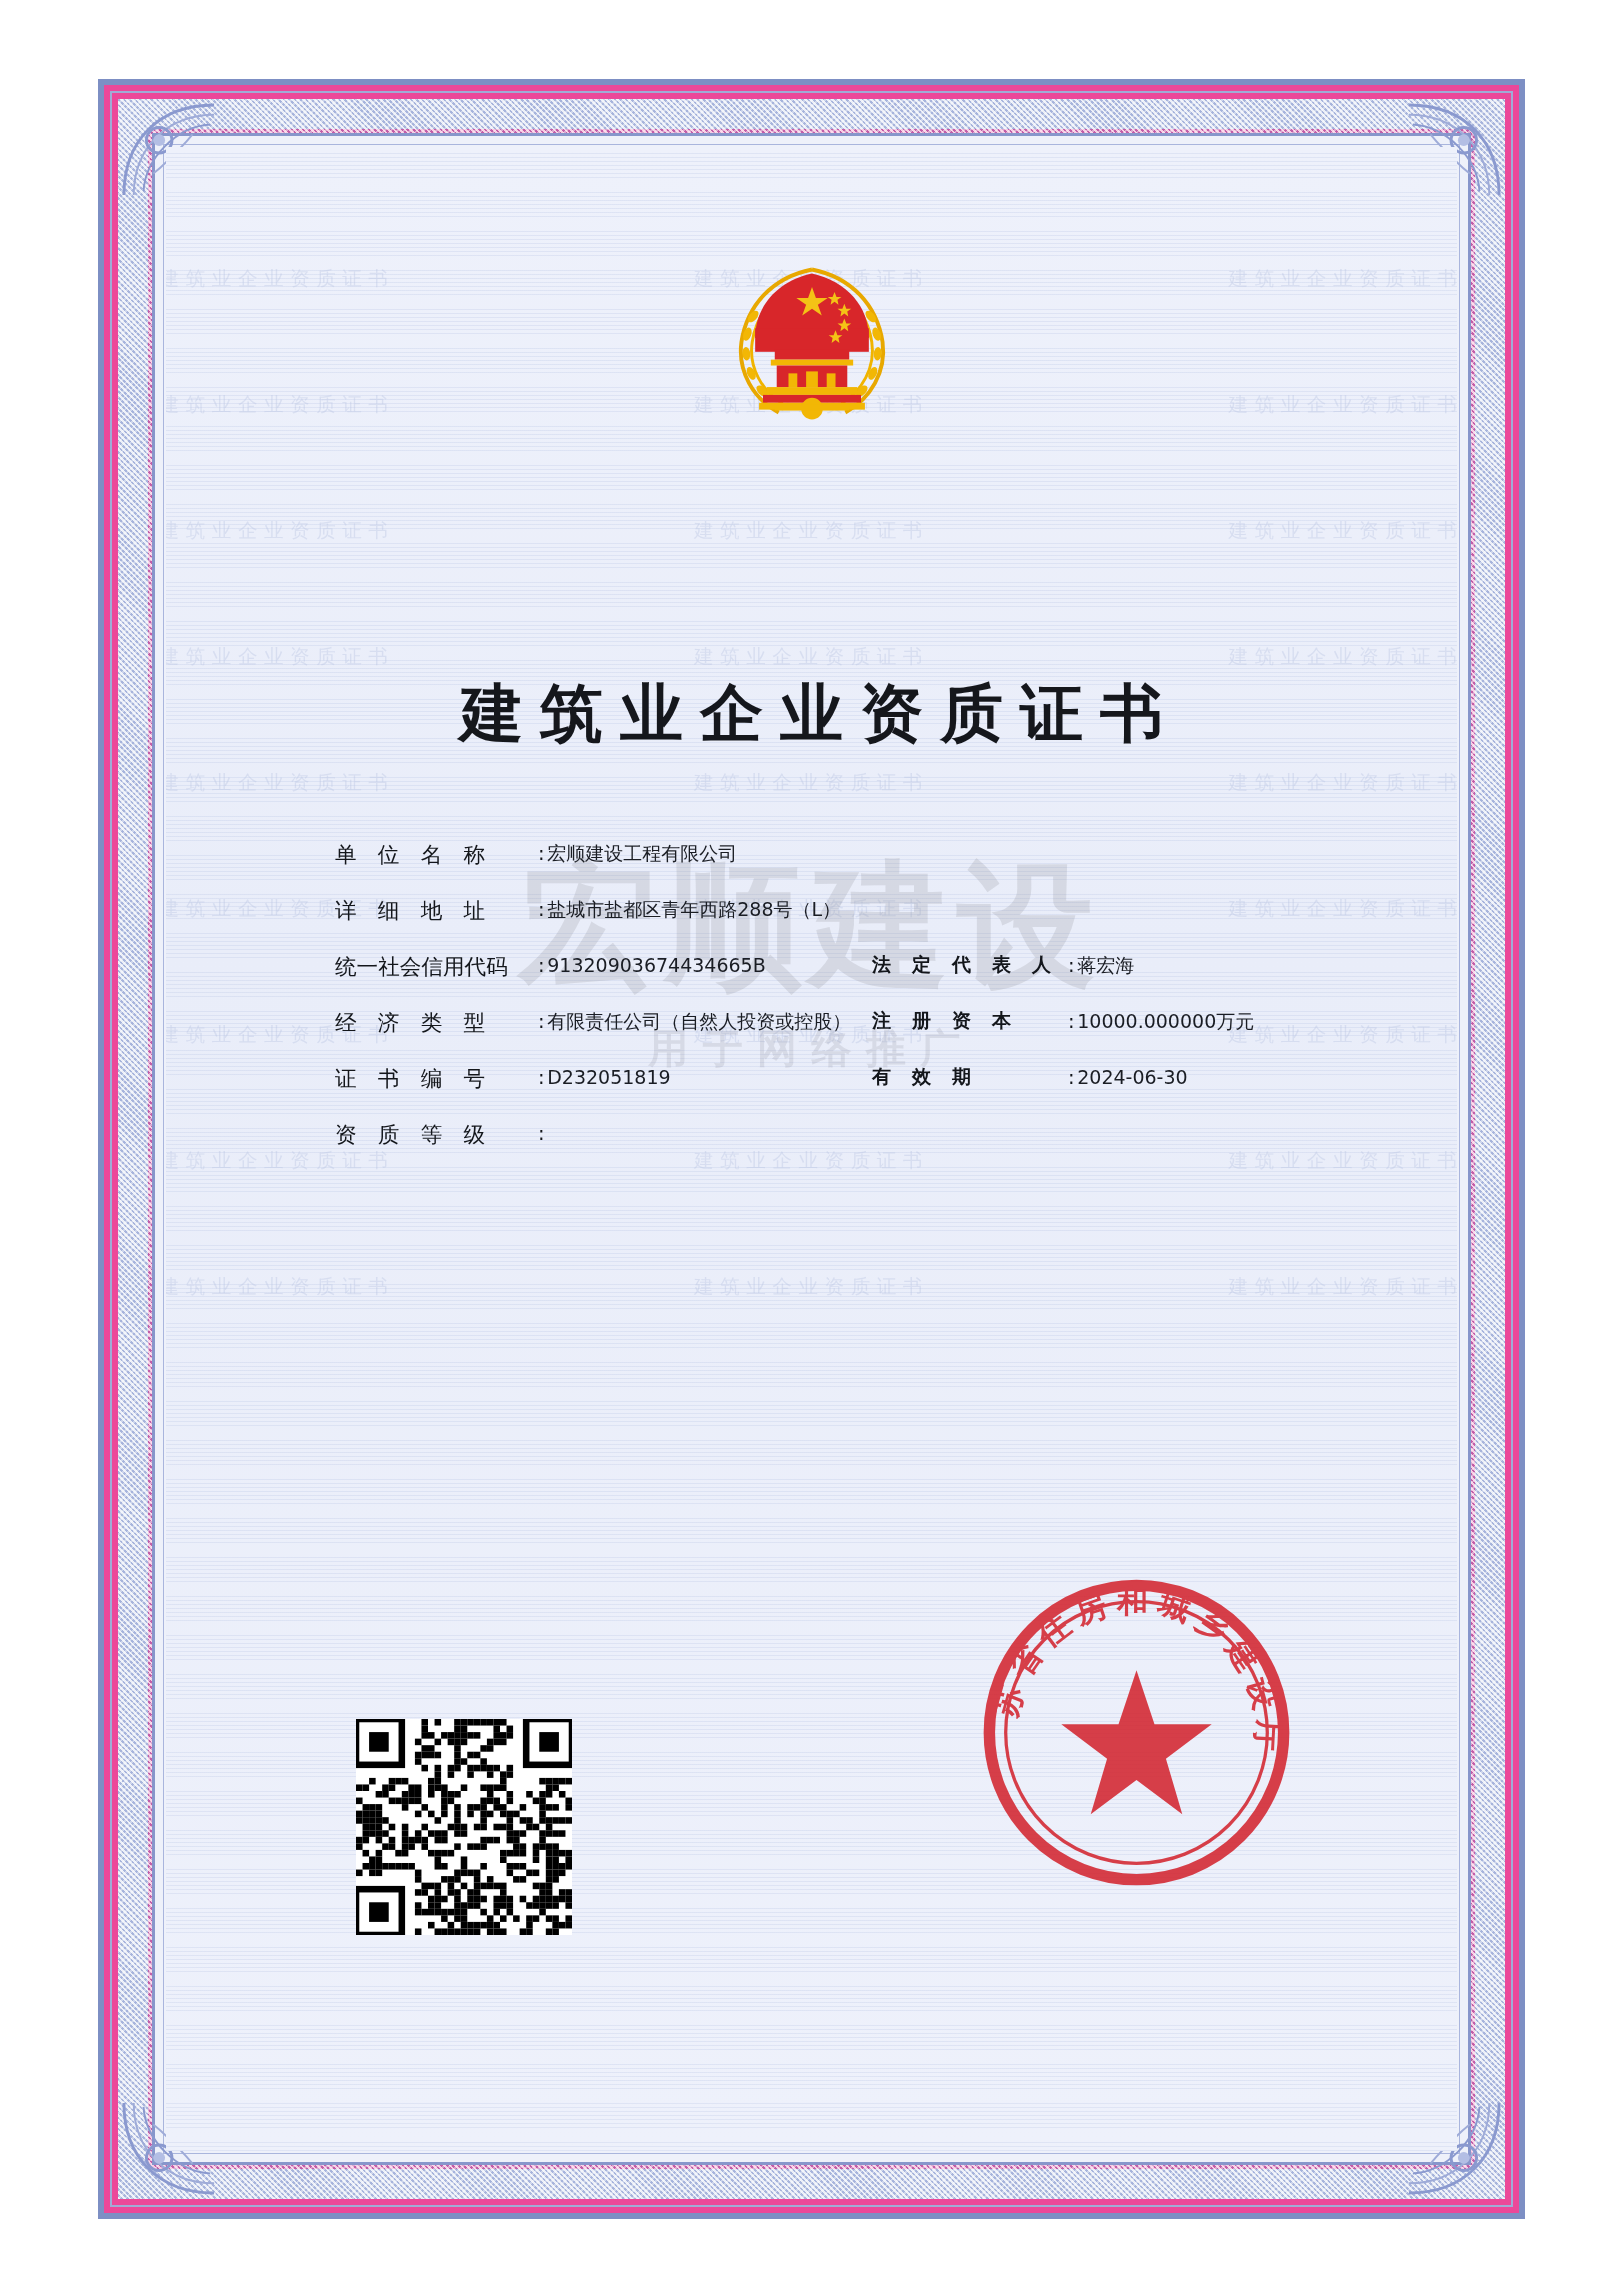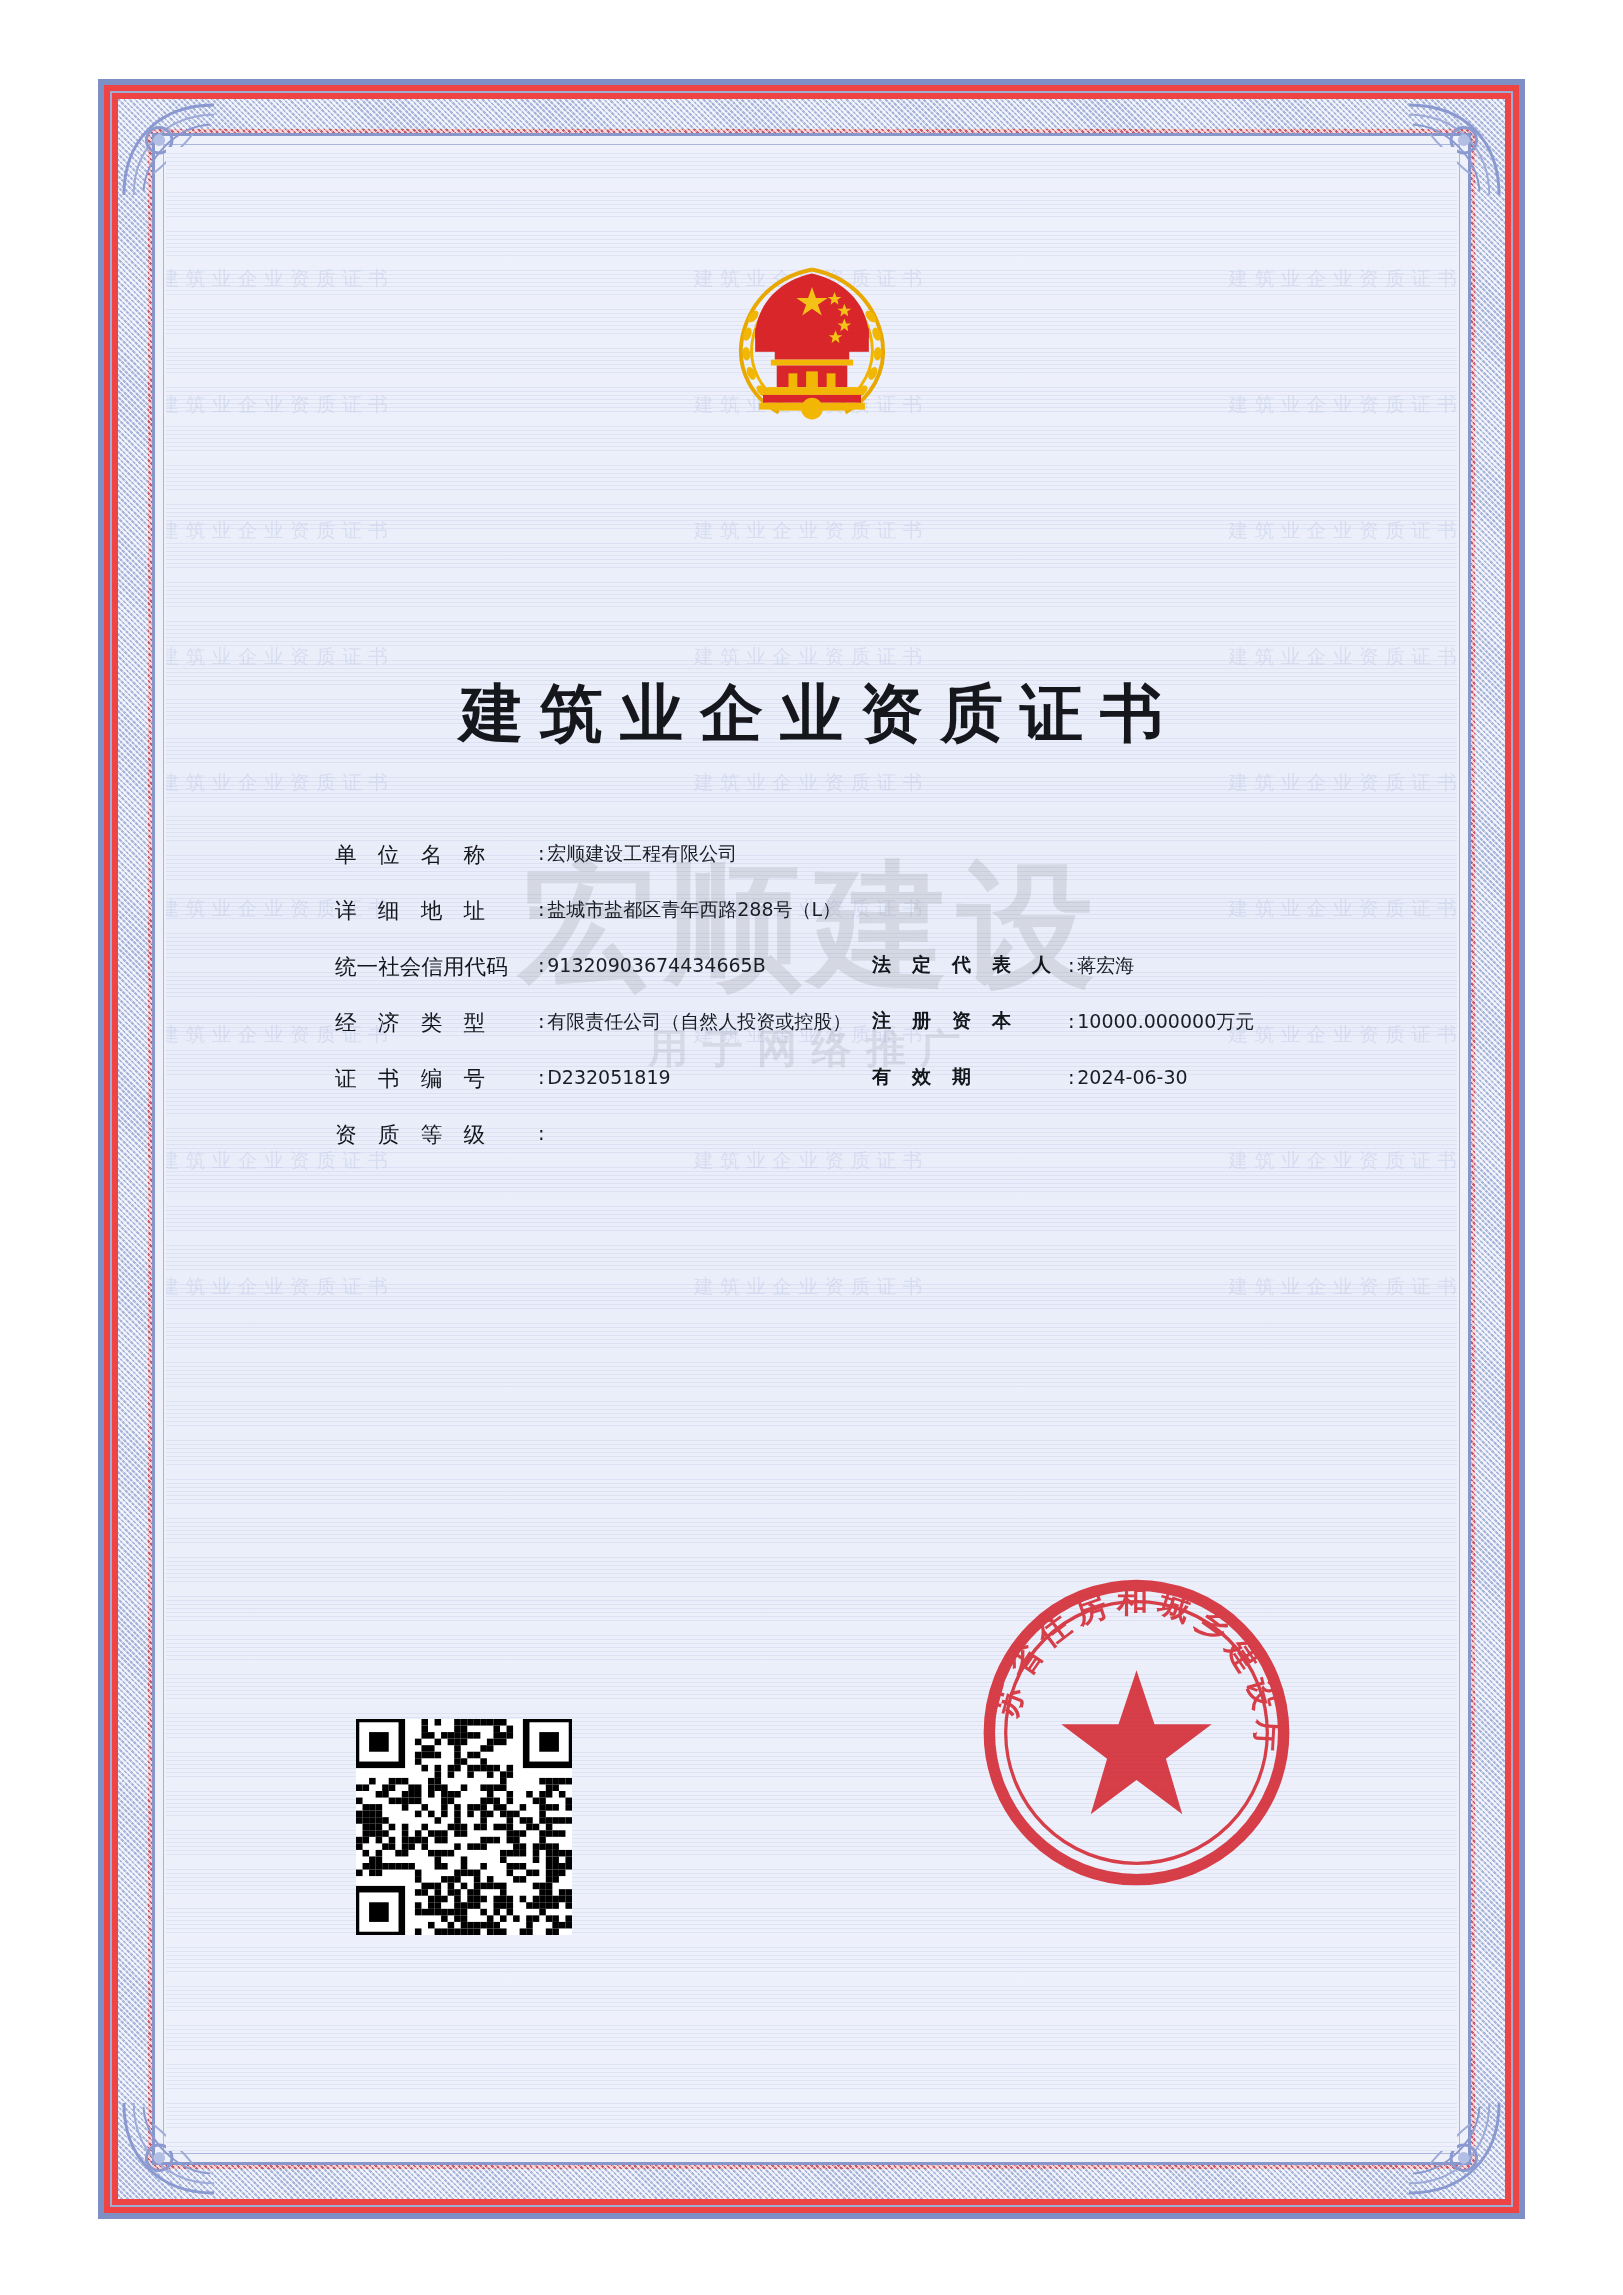--- a/index.html
+++ b/index.html
@@ -15,21 +15,21 @@
     overflow: hidden;
   }
 
   
   #certificate {
     position: absolute;
     left: 98px;
     top: 79px;
     width: 1427px;
     height: 2140px;
-    background: #ef4444;
+    background: #ec4899;
     box-sizing: border-box;
   }
 
   
   .border-ring {
     position: absolute;
     box-sizing: border-box;
   }
   .ring1 {
     left: 0; top: 0; right: 0; bottom: 0;

